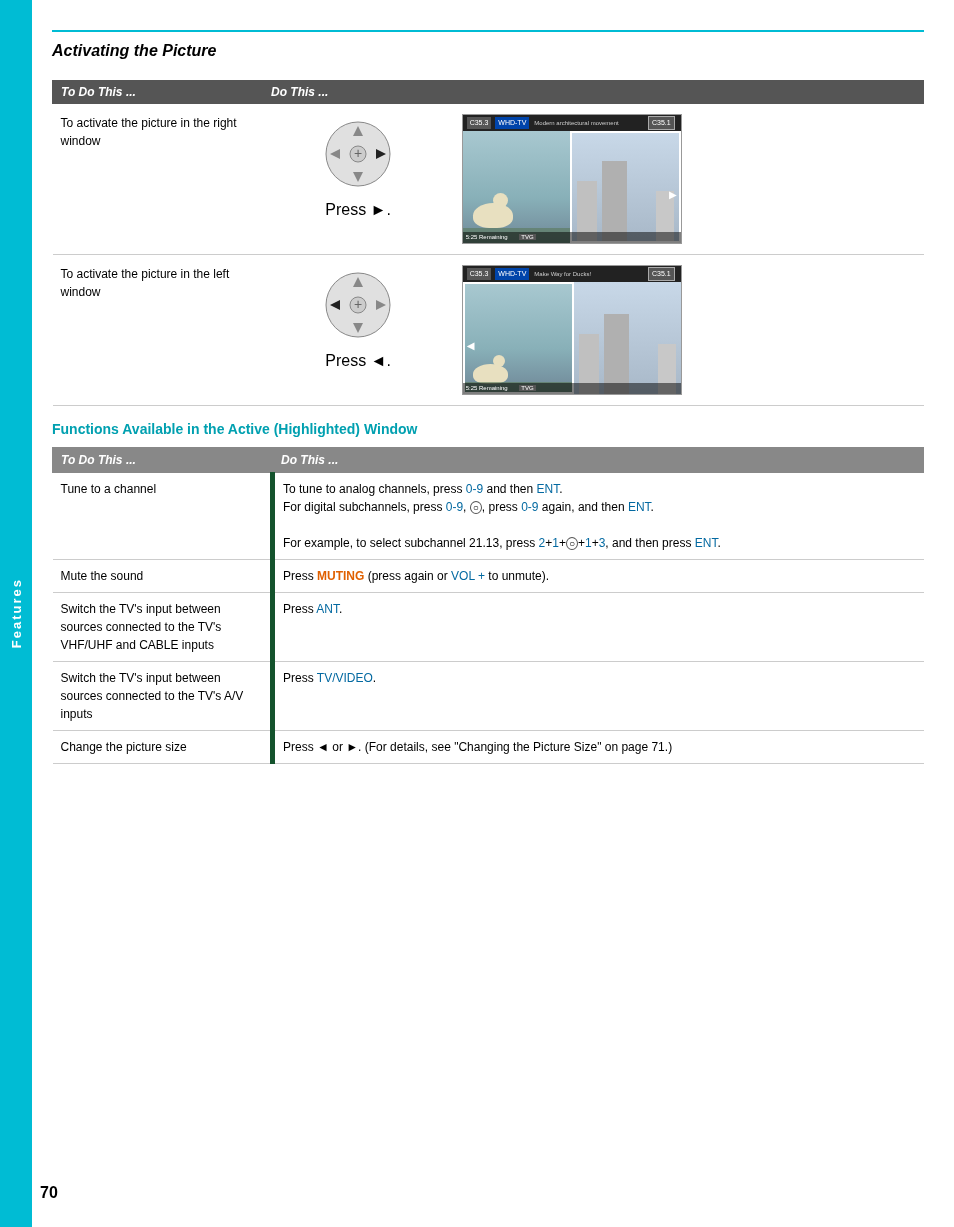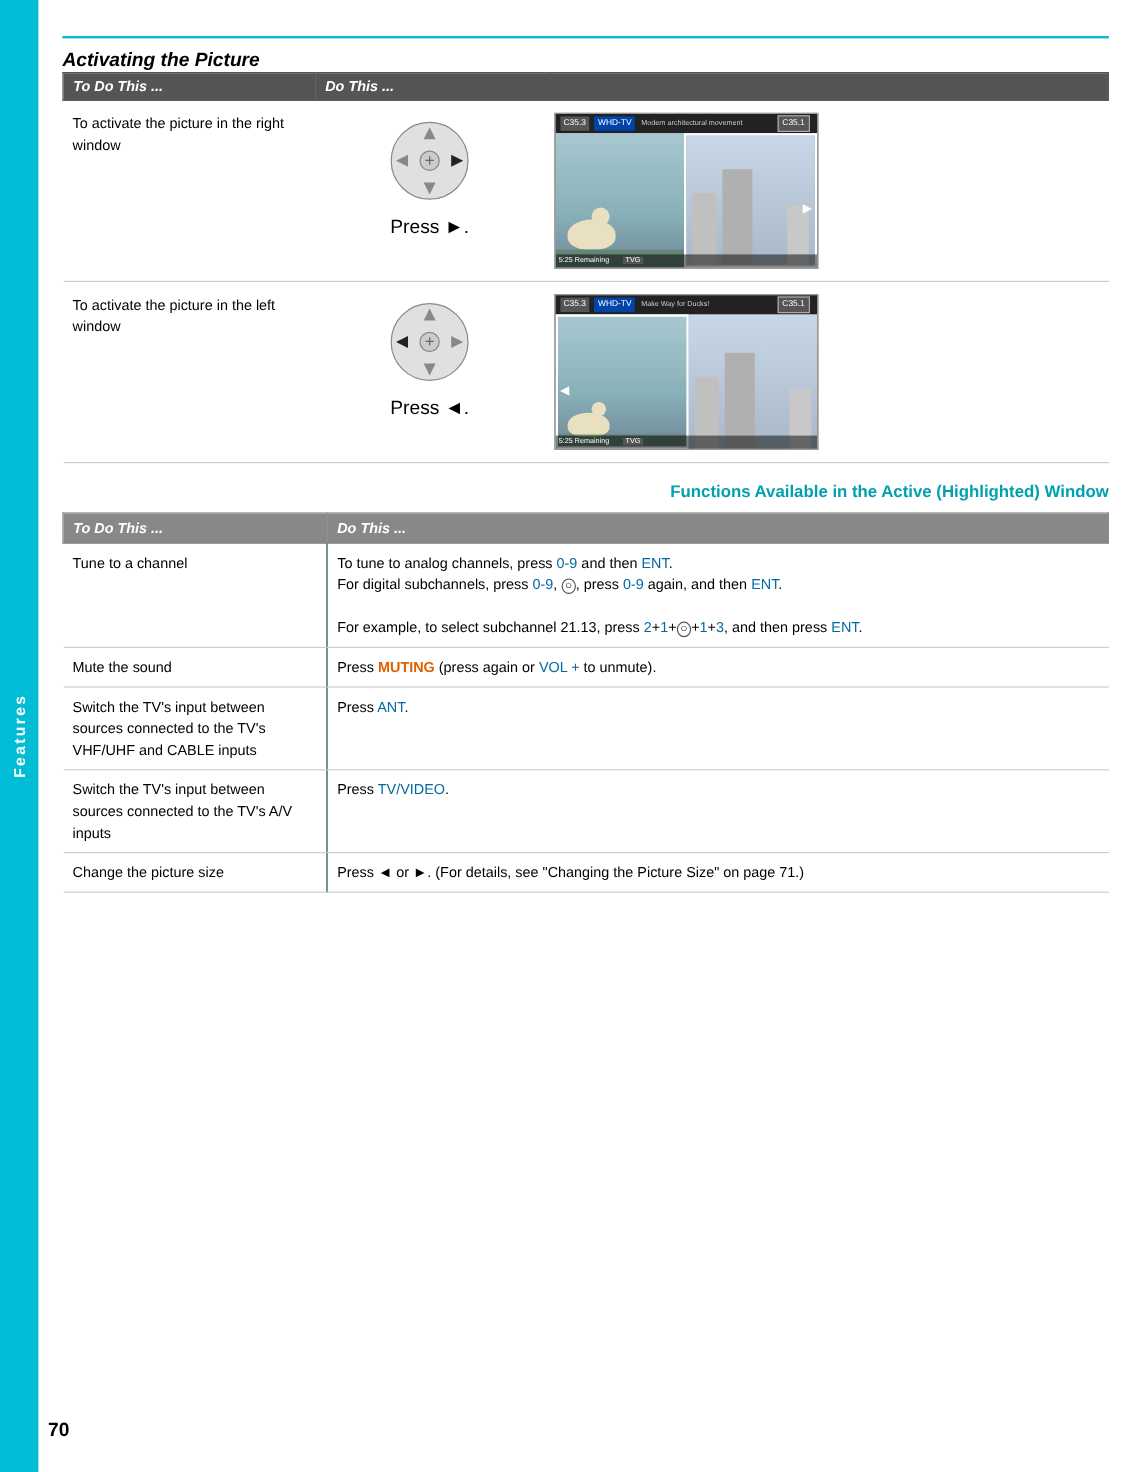--- a/index.html
+++ b/index.html
@@ -49,20 +49,21 @@
       bottom: 25px;
       left: 40px;
       font-size: 16px;
       font-weight: bold;
       color: #000;
     }
 
     
     .title-section {
       display: flex;
+      margin-bottom: 20px;
       border-top: 2px solid #00bcd4;
       padding-top: 10px;
     }
     .section-title {
       width: 200px;
       min-width: 200px;
       font-style: italic;
       font-weight: bold;
       font-size: 16px;
       color: #000;
@@ -220,21 +221,21 @@
     
     .functions-section {
       margin-left: 0px;
       margin-top: 15px;
     }
     .functions-title {
       color: #00a0b0;
       font-size: 14px;
       font-weight: bold;
       margin-bottom: 10px;
-      text-align: right;
+      text-align: left;
     }
     .functions-table {
       width: 100%;
       border-collapse: collapse;
       font-size: 12px;
     }
     .functions-table th {
       background: #888;
       color: #fff;
       padding: 5px 8px;
@@ -243,21 +244,21 @@
       border: 1px solid #888;
     }
     .functions-table td {
       padding: 7px 8px;
       vertical-align: top;
       border-bottom: 1px solid #ccc;
       line-height: 1.5;
     }
     .functions-table td:first-child {
       width: 220px;
-      border-right: 1px solid #14532d;
+      border-right: 5px solid #14532d;
     }
 
     .cyan-text { color: #0369a1; font-weight: normal; }
     .orange-text { color: #e06000; font-weight: bold; }
 
     
     .do-this-cell {
       text-align: center;
     }
     .do-this-inner {

